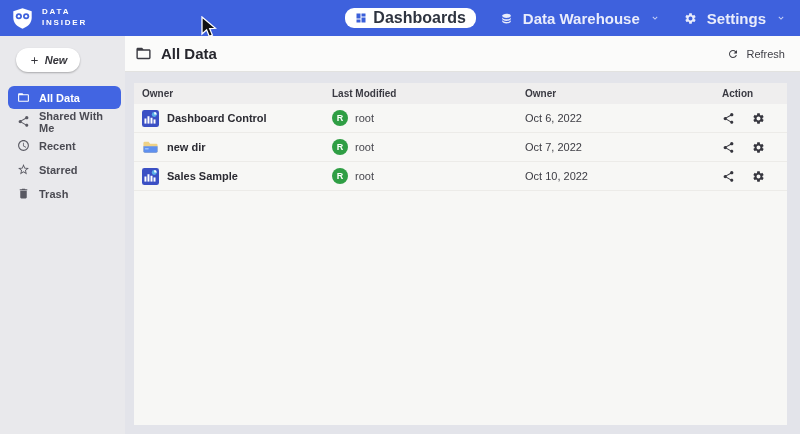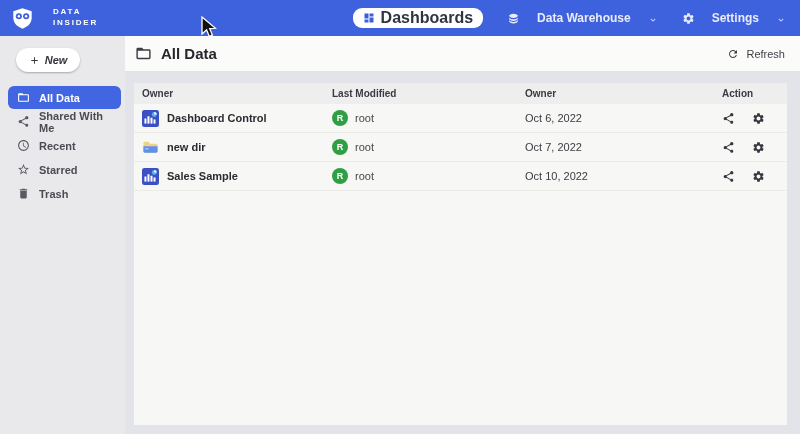--- a/index.html
+++ b/index.html
@@ -12,31 +12,31 @@
   }
   svg { display:block; }
 
   
   .topbar {
     position:absolute; top:0; left:0; width:800px; height:36px;
     background:#3e61dd;
     display:flex; align-items:center;
     padding:0 14px 0 10px;
   }
-  .brand { display:flex; align-items:center; gap:18px; }
+  .brand { display:flex; align-items:center; gap:7px; }
   .brand-text { color:#ffffff; font-size:8px; font-weight:bold; letter-spacing:1.8px; line-height:1.35; }
   .topnav { margin-left:auto; display:flex; align-items:center; gap:24px; }
   .nav-pill {
     background:#ffffff; border-radius:9px; height:20px;
     display:flex; align-items:center; gap:6px; padding:0 10px;
     font-size:16px; font-weight:bold; color:#2e3440; cursor:pointer;
   }
   .nav-link {
-    display:flex; align-items:flex-end; gap:17px;
-    color:#e9ecfb; font-size:12px; font-weight:600; cursor:pointer;
+    display:flex; align-items:center; gap:10px;
+    color:#e9ecfb; font-size:15px; font-weight:600; cursor:pointer;
   }
   .chev { opacity:.85; }
 
   
   .sidebar {
     position:absolute; top:36px; left:0; width:125px; height:398px;
     background:#e9e9ec;
   }
   .new-btn {
     margin:12px 0 14px 16px; width:64px; height:24px;

